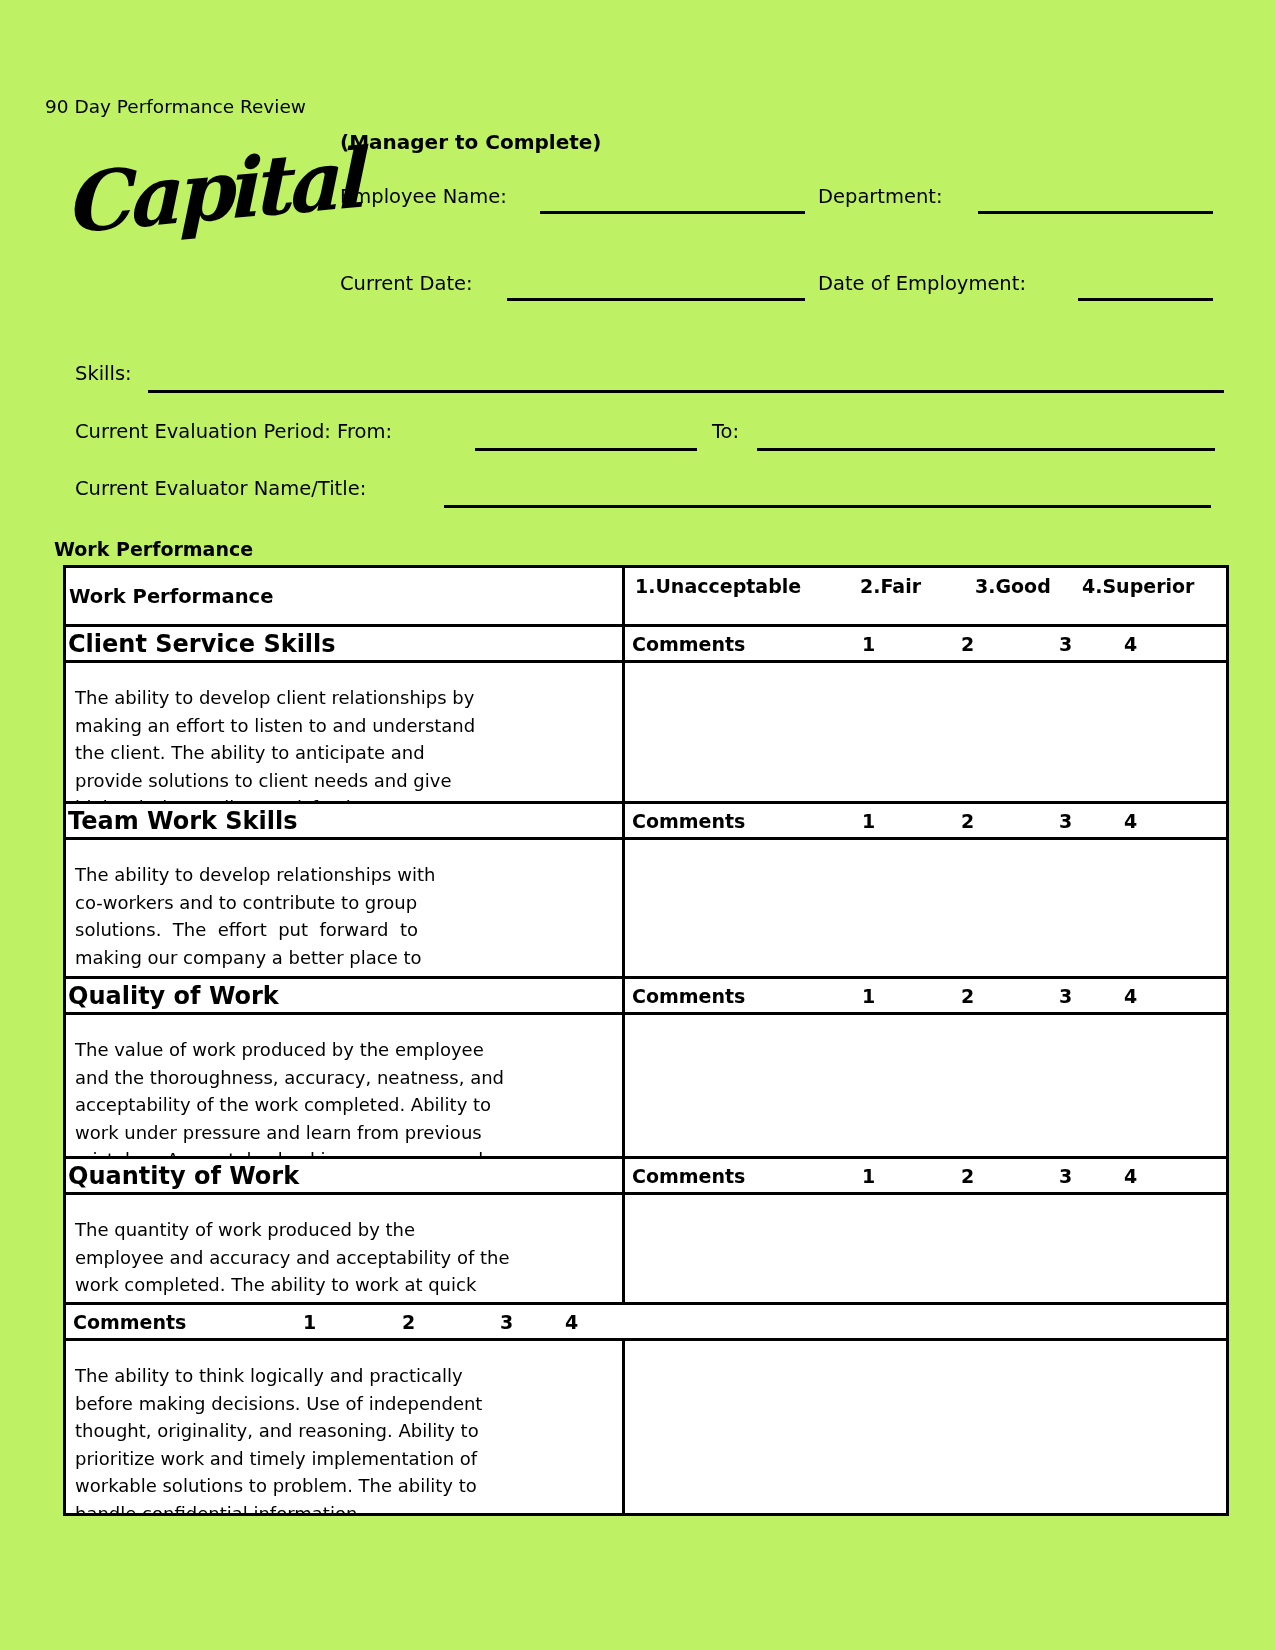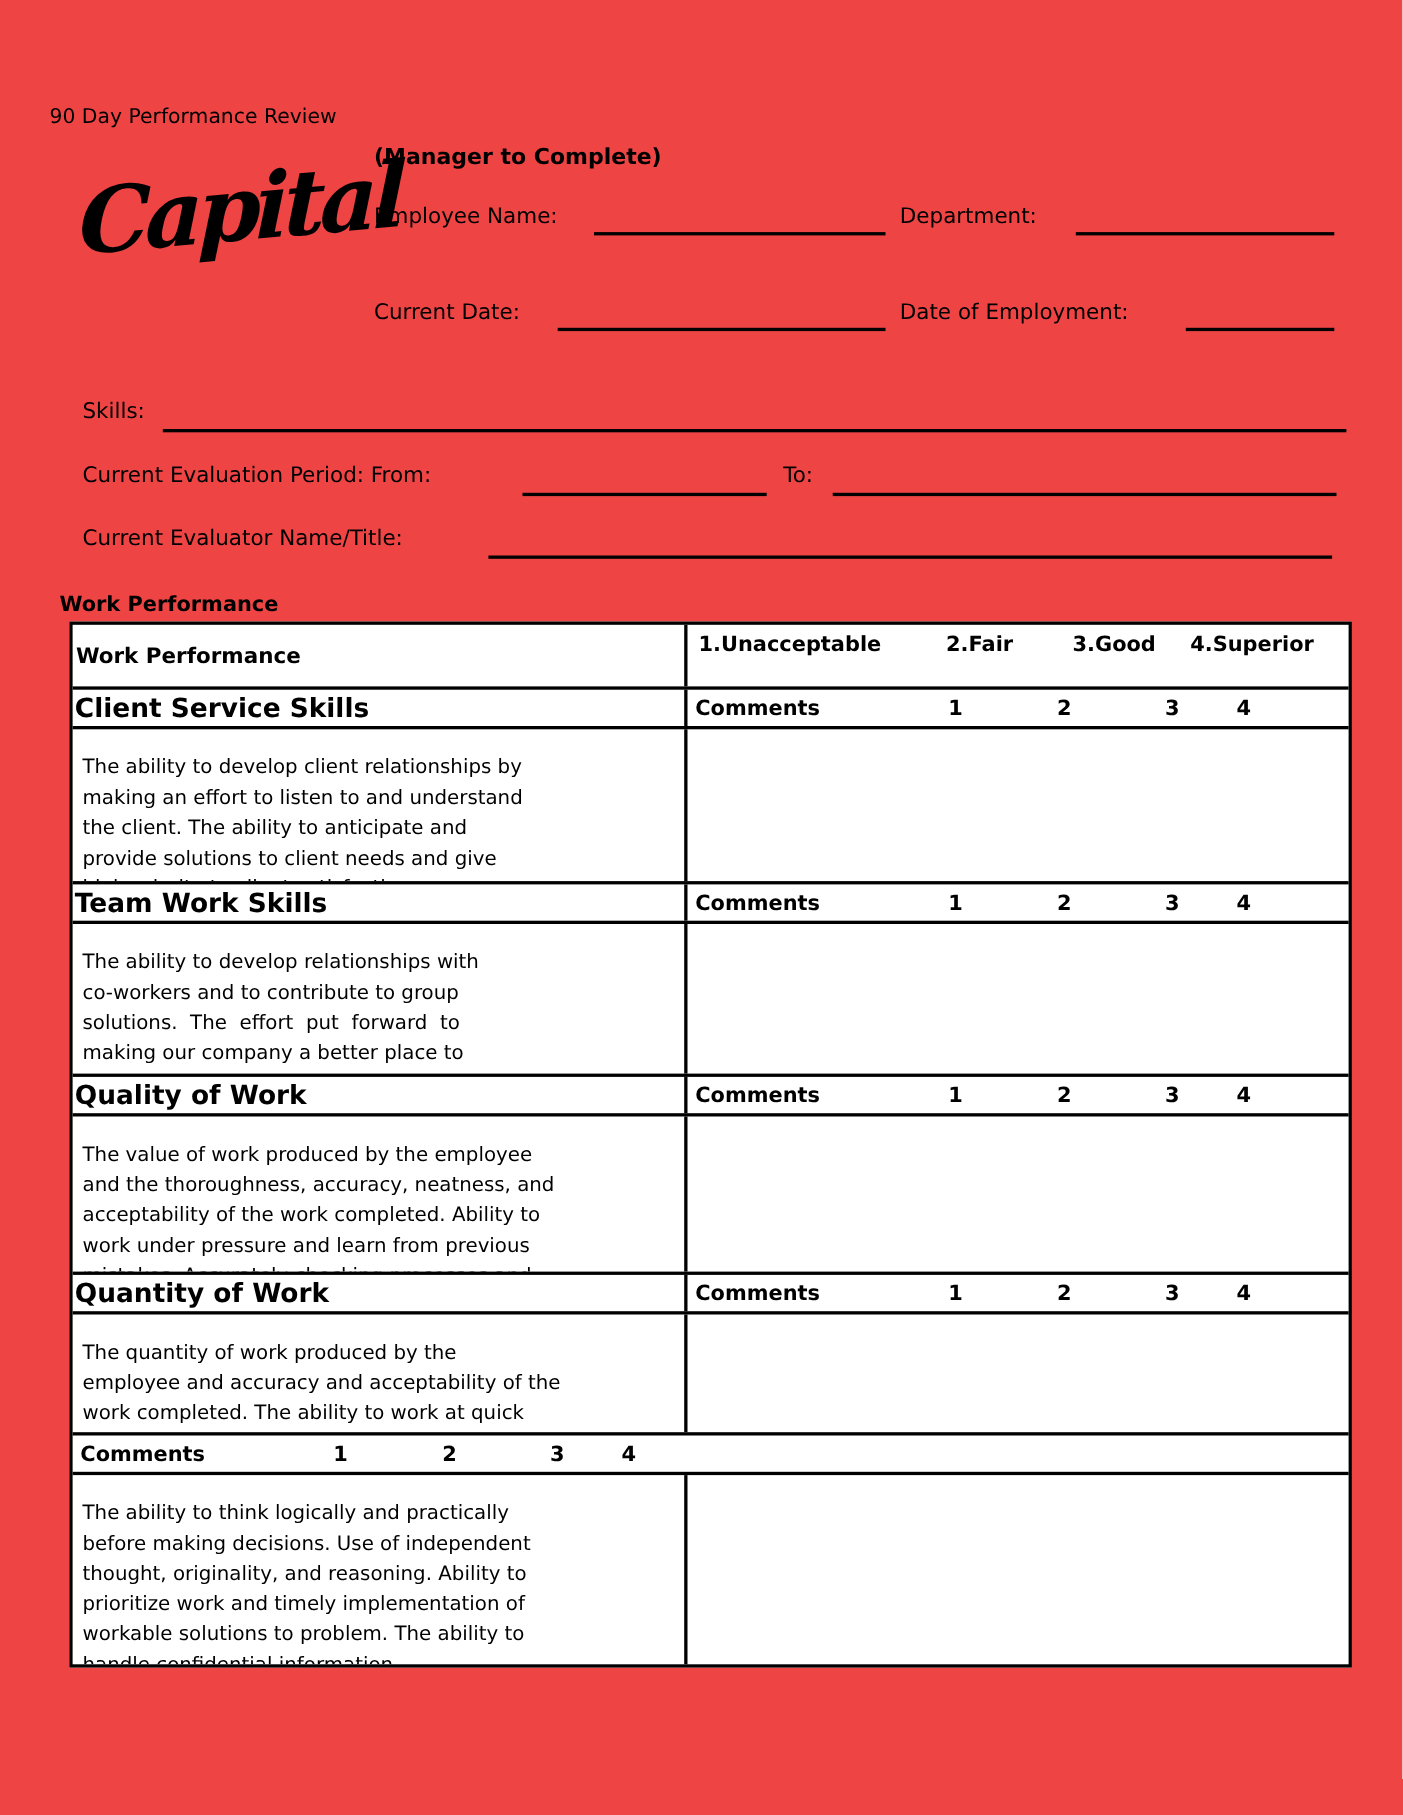--- a/index.html
+++ b/index.html
@@ -1,21 +1,21 @@
 <!DOCTYPE html>
 <html><head>
 <meta charset="utf-8">
 <style>
   html,body{margin:0;padding:0;background:#e8e8e8;}
   *{box-sizing:border-box;}
   .page{
     position:relative;
     width:1275px;height:1650px;
     margin:0 auto;
-    background:#ef4444;
+    background:#bef264;
     font-family:"DejaVu Sans","Liberation Sans",sans-serif;
     color:#000;
     overflow:hidden;
   }
   .abs{position:absolute;}
   .doc-title{left:45px;top:96px;font-size:18.5px;}
   .logo{
     left:72px;top:148px;width:250px;height:120px;
     font-family:"DejaVu Serif","Liberation Serif",serif;
     font-style:italic;font-weight:bold;

